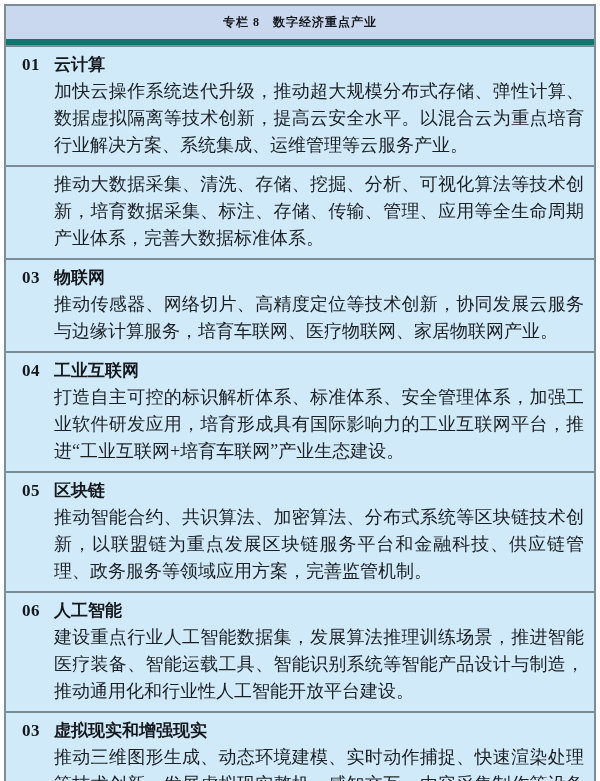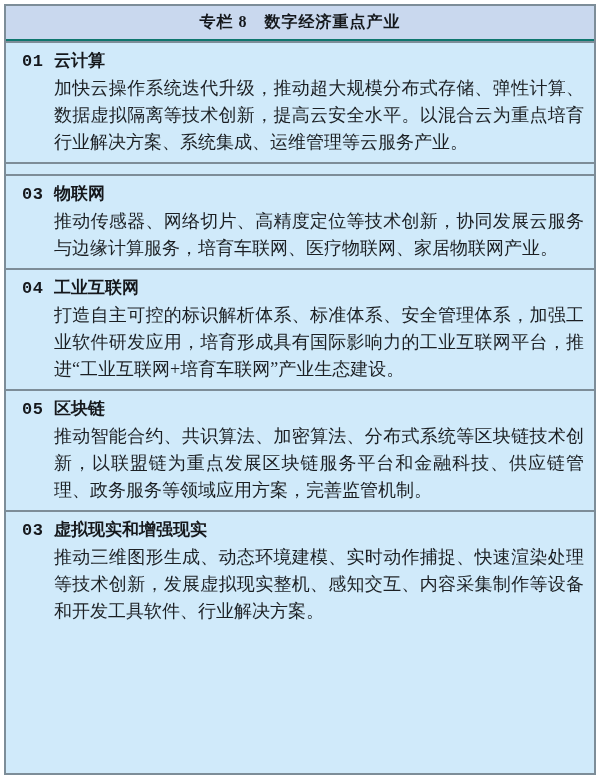--- a/index.html
+++ b/index.html
@@ -15,24 +15,24 @@
     left: 4px;
     top: 4px;
     width: 592px;
     min-height: 771px;
     box-sizing: border-box;
     border: 2px solid #7d8d98;
     background: #d0eafa;
   }
   .box-header {
     background: #c9d8ee;
-    border-bottom: 2px solid #0f766e;
+    border-bottom: 6px solid #0f766e;
     text-align: center;
     padding: 4px 0 5px 0;
-    font-size: 16px;
+    font-size: 12px;
     font-weight: bold;
     color: #15181c;
     line-height: 24px;
     letter-spacing: 1px;
   }
   .row {
     border-top: 2px solid #7d8d98;
     padding: 4px 10px 6px 16px;
     box-sizing: border-box;
   }
@@ -43,21 +43,21 @@
     display: flex;
     align-items: baseline;
     font-weight: bold;
     font-size: 17px;
     color: #15181c;
     line-height: 27px;
   }
   .num {
     width: 32px;
     flex: 0 0 32px;
-    font-family: Liberation Mono, monospace;
+    font-family: Liberation Serif, serif;
     letter-spacing: 0.5px;
   }
   .desc {
     margin: 0 0 0 32px;
     font-size: 18px;
     color: #1c2024;
     line-height: 27px;
     text-align: justify;
     text-justify: inter-ideograph;
   }
@@ -73,20 +73,21 @@
 
   <div class="row">
     <div class="row-head">
       <span class="num">01</span>
       <span class="name">云计算</span>
     </div>
     <p class="desc">加快云操作系统迭代升级，推动超大规模分布式存储、弹性计算、数据虚拟隔离等技术创新，提高云安全水平。以混合云为重点培育行业解决方案、系统集成、运维管理等云服务产业。</p>
   </div>
 
   <div class="row">
+    <p class="desc">推动大数据采集、清洗、存储、挖掘、分析、可视化算法等技术创新，培育数据采集、标注、存储、传输、管理、应用等全生命周期产业体系，完善大数据标准体系。</p>
   </div>
 
   <div class="row">
     <div class="row-head">
       <span class="num">03</span>
       <span class="name">物联网</span>
     </div>
     <p class="desc">推动传感器、网络切片、高精度定位等技术创新，协同发展云服务与边缘计算服务，培育车联网、医疗物联网、家居物联网产业。</p>
   </div>
 
@@ -99,20 +100,27 @@
   </div>
 
   <div class="row">
     <div class="row-head">
       <span class="num">05</span>
       <span class="name">区块链</span>
     </div>
     <p class="desc">推动智能合约、共识算法、加密算法、分布式系统等区块链技术创新，以联盟链为重点发展区块链服务平台和金融科技、供应链管理、政务服务等领域应用方案，完善监管机制。</p>
   </div>
 
+  <div class="row">
+    <div class="row-head">
+      <span class="num">06</span>
+      <span class="name">人工智能</span>
+    </div>
+    <p class="desc">建设重点行业人工智能数据集，发展算法推理训练场景，推进智能医疗装备、智能运载工具、智能识别系统等智能产品设计与制造，推动通用化和行业性人工智能开放平台建设。</p>
+  </div>
 
   <div class="row">
     <div class="row-head">
       <span class="num">03</span>
       <span class="name">虚拟现实和增强现实</span>
     </div>
     <p class="desc">推动三维图形生成、动态环境建模、实时动作捕捉、快速渲染处理等技术创新，发展虚拟现实整机、感知交互、内容采集制作等设备和开发工具软件、行业解决方案。</p>
   </div>
 
 </div>

